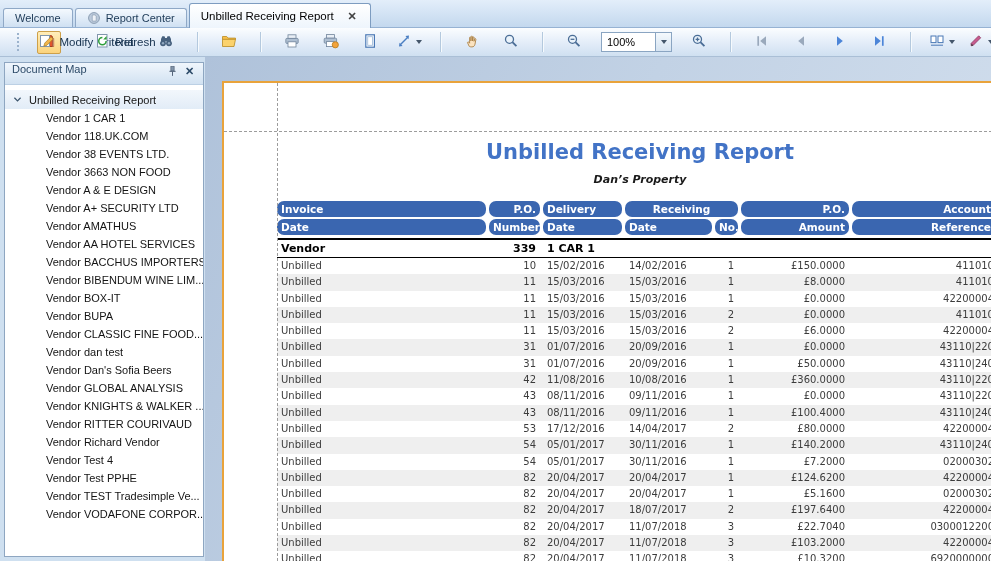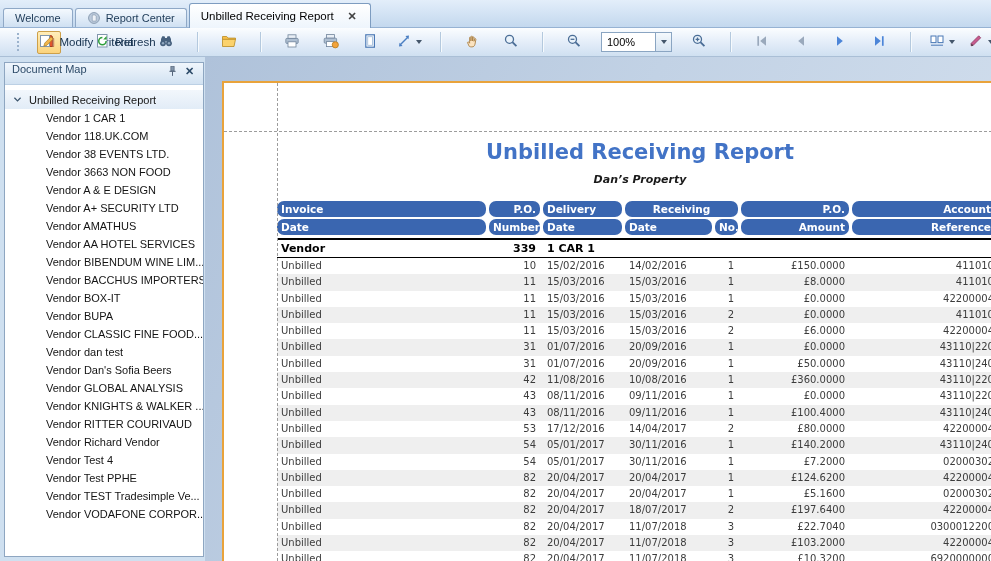--- a/index.html
+++ b/index.html
@@ -443,23 +443,23 @@
           <div class="tree-item">Vendor 3663 NON FOOD</div>
 
           <div class="tree-item">Vendor A &amp; E DESIGN</div>
 
           <div class="tree-item">Vendor A+ SECURITY LTD</div>
 
           <div class="tree-item">Vendor AMATHUS</div>
 
           <div class="tree-item">Vendor AA HOTEL SERVICES</div>
 
+          <div class="tree-item">Vendor BACCHUS IMPORTERS</div>
+
           <div class="tree-item">Vendor BIBENDUM WINE LIM...</div>
-
-          <div class="tree-item">Vendor BACCHUS IMPORTERS</div>
 
           <div class="tree-item">Vendor BOX-IT</div>
 
           <div class="tree-item">Vendor BUPA</div>
 
           <div class="tree-item">Vendor CLASSIC FINE FOOD...</div>
 
           <div class="tree-item">Vendor dan test</div>
 
           <div class="tree-item">Vendor Dan's Sofia Beers</div>

